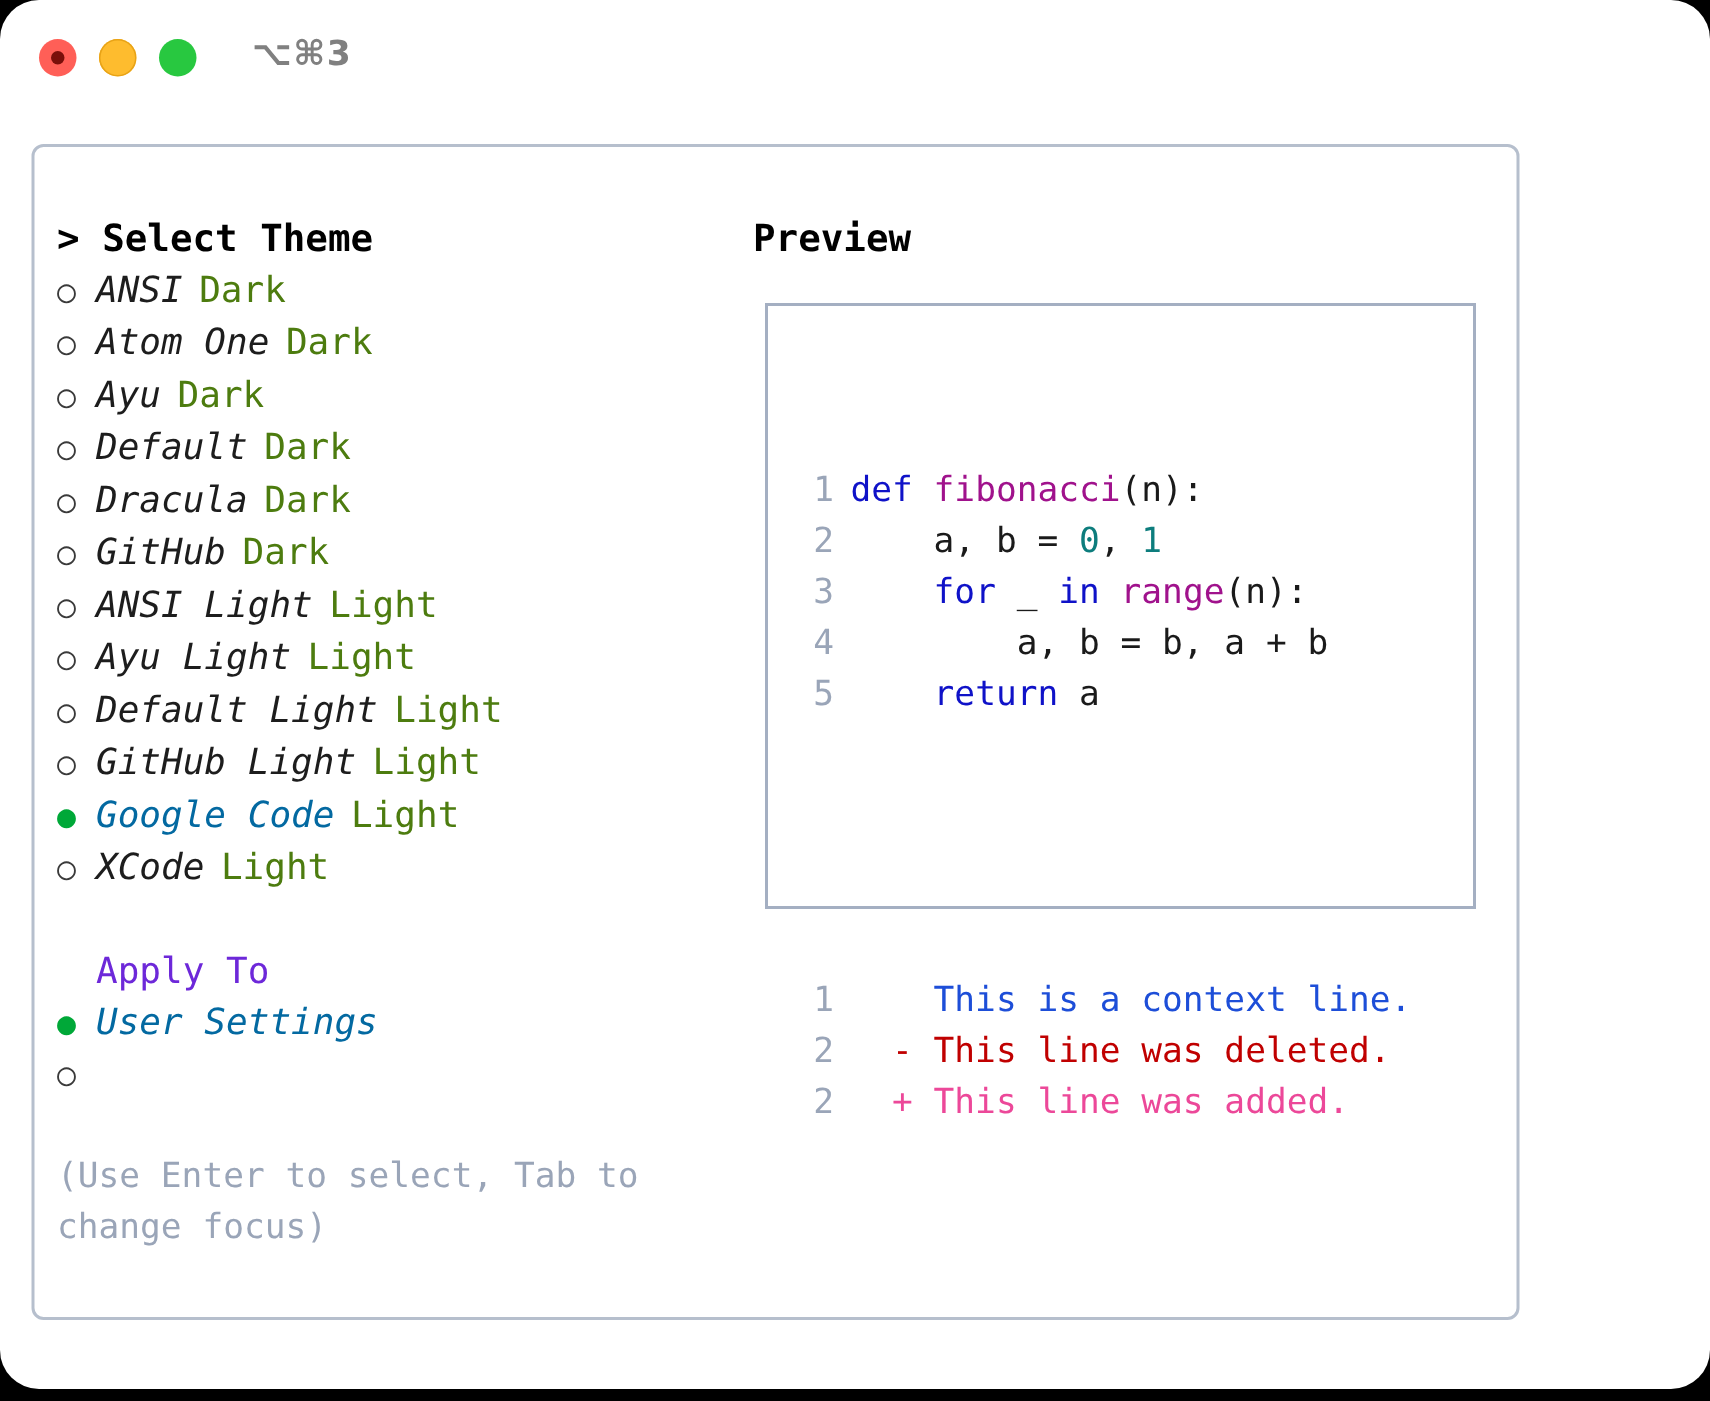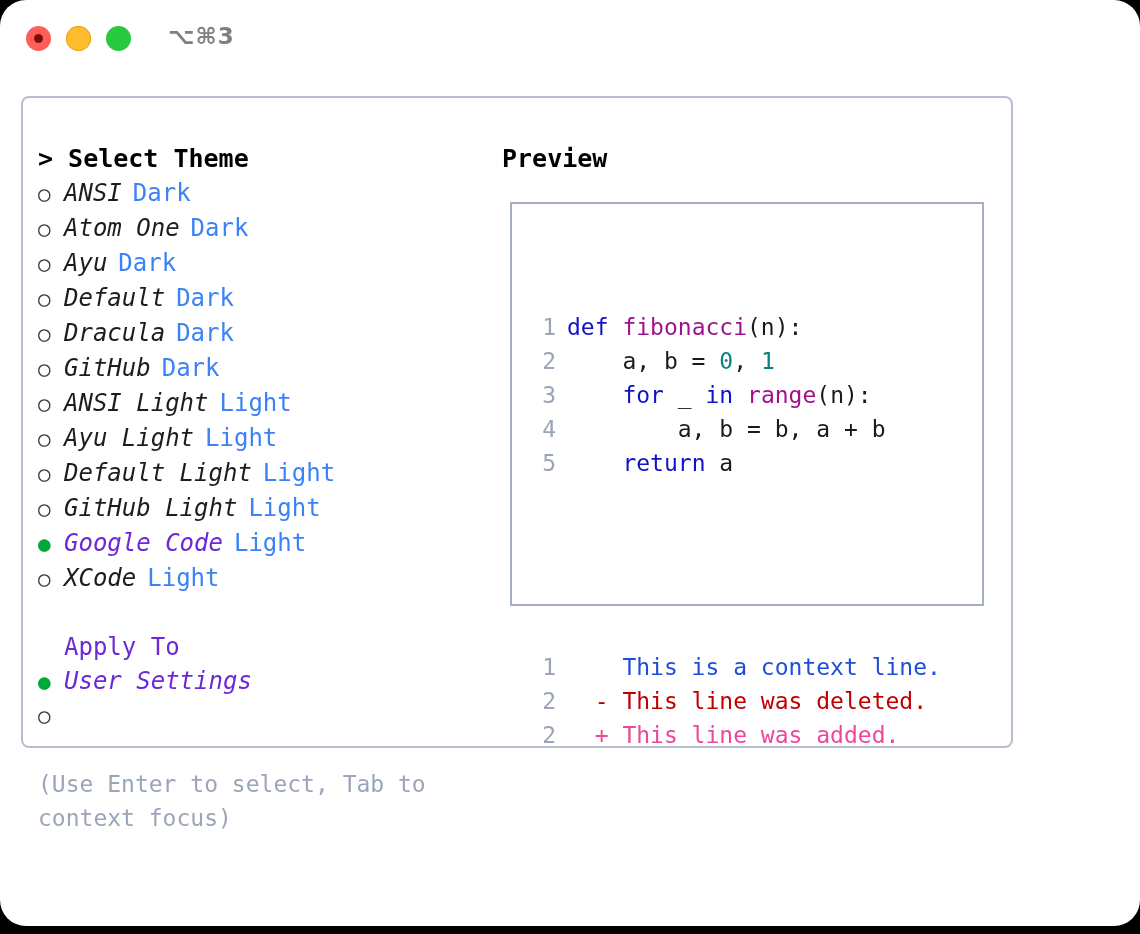--- a/index.html
+++ b/index.html
@@ -68,21 +68,21 @@
     color: #808080;
     font-family: "DejaVu Sans", "Liberation Sans", sans-serif;
   }
 
   
   .panel {
     position: absolute;
     left: 21px;
     top: 96px;
     width: 992px;
-    height: 652px;
+    height: 784px;
     border: 2px solid #b6bfcd;
     border-radius: 8px;
     background: #ffffff;
     box-sizing: border-box;
   }
 
   
   .left-col {
     position: absolute;
     left: 15px;
@@ -112,24 +112,24 @@
   }
   .bullet.sel {
     color: #00a838;
     font-size: 21px;
   }
   .opt-label {
     color: #1d1d1d;
     font-style: italic;
   }
   .opt-row.selected .opt-label {
-    color: #6d28d9;
+    color: #0369a1;
   }
   .opt-tag {
-    color: #3b82f6;
+    color: #4d7c0f;
     margin-left: 11px;
   }
 
   .section-gap { height: 34px; }
 
   .section-head {
     font-size: 24px;
     color: #6d28d9;
     line-height: 34px;
     padding-left: 26px;
@@ -223,21 +223,21 @@
         </div>
 
       <div class="section-gap"></div>
 
       <div class="section-head">Apply To</div>
       <div id="apply-list">
           <div class="opt-row selected"><span class="bullet sel">●</span><span class="opt-label">User Settings</span></div>
           <div class="opt-row"><span class="bullet">○</span></div>
         </div>
 
-      <div class="hint">(Use Enter to select, Tab to context focus)</div>
+      <div class="hint">(Use Enter to select, Tab to change focus)</div>
     </div>
 
     <div class="right-col">
       <div class="col-title">Preview</div>
 
       <div class="preview-box">
         <div class="code">
           <div id="code-block"><div class="code-line"><span class="lineno">1</span><span class="code-body"><span class="tok-kw">def </span><span class="tok-fn">fibonacci</span><span class="tok-pl">(n):</span></span></div><div class="code-line"><span class="lineno">2</span><span class="code-body"><span class="tok-pl">    a, b = </span><span class="tok-num">0</span><span class="tok-pl">, </span><span class="tok-num">1</span></span></div><div class="code-line"><span class="lineno">3</span><span class="code-body"><span class="tok-pl">    </span><span class="tok-kw">for</span><span class="tok-pl"> _ </span><span class="tok-kw">in</span><span class="tok-pl"> </span><span class="tok-fn">range</span><span class="tok-pl">(n):</span></span></div><div class="code-line"><span class="lineno">4</span><span class="code-body"><span class="tok-pl">        a, b = b, a + b</span></span></div><div class="code-line"><span class="lineno">5</span><span class="code-body"><span class="tok-pl">    </span><span class="tok-kw">return</span><span class="tok-pl"> a</span></span></div></div>
           <div class="diff-gap"></div>
           <div id="diff-block"><div class="code-line"><span class="lineno">1</span><span class="code-body diff-ctx">    This is a context line.</span></div><div class="code-line"><span class="lineno">2</span><span class="code-body diff-del">  - This line was deleted.</span></div><div class="code-line"><span class="lineno">2</span><span class="code-body diff-add">  + This line was added.</span></div></div>

